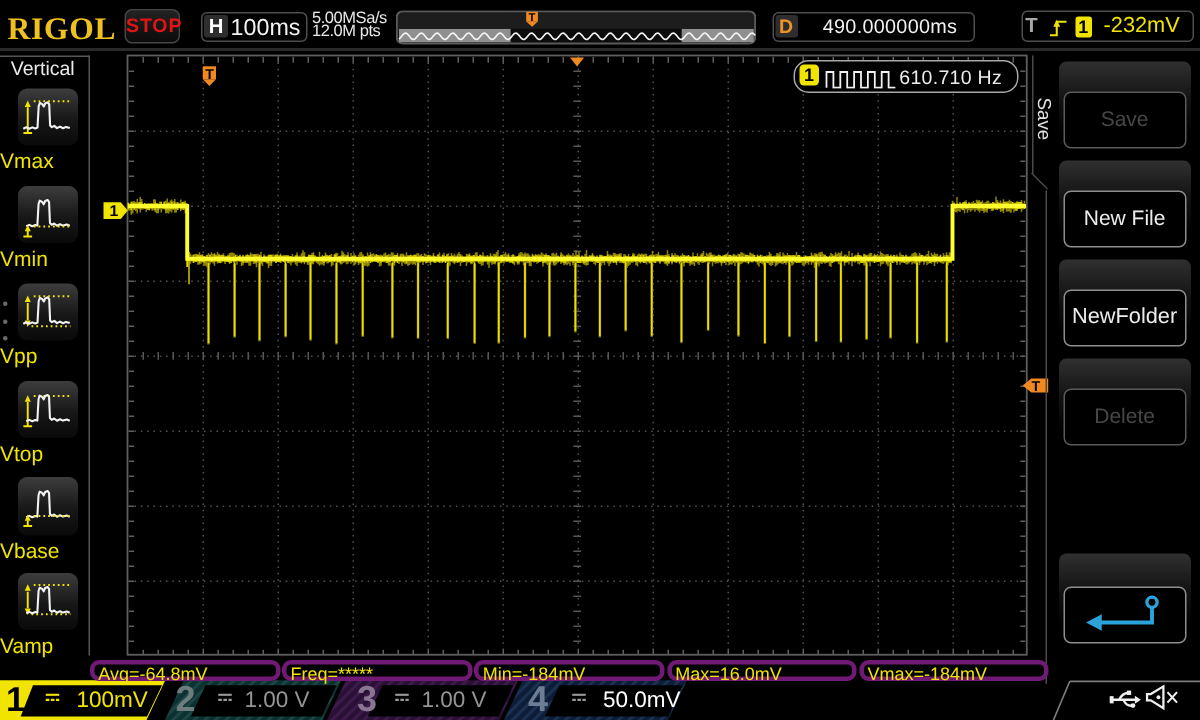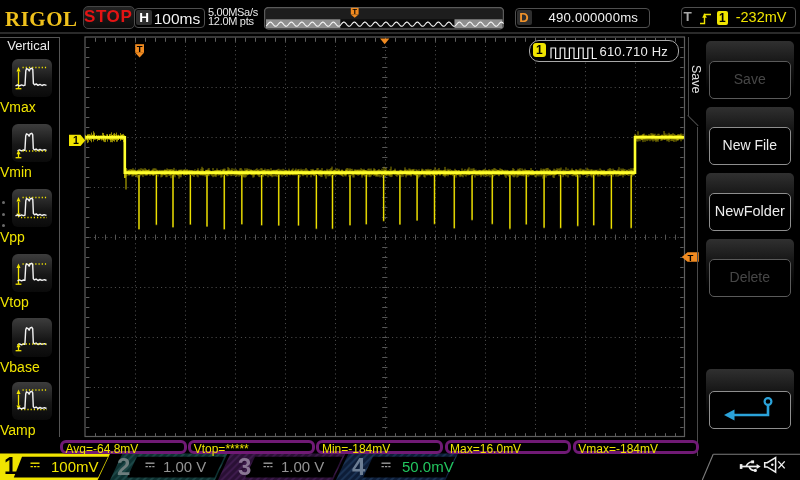--- a/index.html
+++ b/index.html
@@ -1,20 +1,20 @@
 <!DOCTYPE html>
 <html><head><meta charset="utf-8"><style>
 * {margin:0;padding:0;box-sizing:border-box}
 body {background:#000;font-family:"Liberation Sans",sans-serif}
 svg text {font-family:"Liberation Sans",sans-serif}
 #page {position:relative;width:800px;height:480px;background:#000;overflow:hidden}
 #scr {position:absolute;left:0;top:0}
 #topsep {position:absolute;left:0;top:32px;width:800px;height:1.6px;background:#2a2a2a}
 #logo {position:absolute;left:5px;top:7px;font-family:"Liberation Serif",serif;font-weight:bold;font-size:21px;color:#efc11c;letter-spacing:.5px}
-#stopbox {position:absolute;left:83px;top:6px;width:52px;height:22.5px;border:1.5px solid #454545;border-radius:5px;background:linear-gradient(#232323,#0b0b0b);text-align:left;line-height:20px;font-size:17px;font-weight:bold;color:#e41414;letter-spacing:.6px}
+#stopbox {position:absolute;left:83px;top:6px;width:37px;height:22.5px;border:1.5px solid #454545;border-radius:5px;background:linear-gradient(#232323,#0b0b0b);text-align:left;line-height:20px;font-size:13px;font-weight:bold;color:#e41414;letter-spacing:.6px}
 #hbox {position:absolute;left:134px;top:7.5px;width:70.5px;height:20.5px;border:1.5px solid #4f4f4f;border-radius:4px;background:#000}
 #hbox b {position:absolute;left:1px;top:1px;width:16px;height:15.5px;background:#2e2e2e;border-radius:2px;color:#fff;font-size:13.5px;text-align:center;line-height:16px}
 #hbox span {position:absolute;left:17px;top:0;width:50px;text-align:center;color:#f2f2f2;font-size:15.5px;line-height:19px}
 #sas {position:absolute;left:208px;top:7.5px;color:#e8e8e8;font-size:11px;line-height:9.6px;letter-spacing:-.3px}
 #dbox {position:absolute;left:514.5px;top:8px;width:135.5px;height:19.5px;border:1.5px solid #4f4f4f;border-radius:4px;background:#000}
 #dbox b {position:absolute;left:1px;top:1px;width:15px;height:14.5px;background:#2e2e2e;border-radius:2px;color:#f0922a;font-size:13px;text-align:center;line-height:15px}
 #dbox span {position:absolute;left:33px;top:0;width:103px;text-align:left;color:#f2f2f2;font-size:13.2px;line-height:18px;letter-spacing:.2px}
 #tbox {position:absolute;left:680.5px;top:7.4px;width:115px;height:21px;border:1.5px solid #4f4f4f;border-radius:4px;background:#000}
 #tbox .tl {position:absolute;left:2px;top:1px;color:#a8a8a8;font-size:13.5px;font-weight:bold}
 #tbox .n1 {position:absolute;left:35.5px;top:2.2px;width:10.5px;height:14px;background:#f0e400;border-radius:2px;color:#000;font-size:12px;font-weight:bold;text-align:center;line-height:14.5px}
@@ -215,24 +215,24 @@
     <div class="mbtn on" style="top:193px;font-size:14.5px">NewFolder</div>
     <div class="mbtn" style="top:259px;font-size:14px">Delete</div>
     <div class="mbtn on" style="top:391px">
       <svg width="82" height="37" viewBox="0 0 82 37" style="display:block">
         <path d="M22 23H58V12" fill="none" stroke="#2ba3da" stroke-width="2.6"></path>
         <circle cx="58" cy="9.5" r="3.4" fill="none" stroke="#2ba3da" stroke-width="2.2"></circle>
         <path d="M24.5 17.5V28.5L14 23z" fill="#2ba3da"></path>
       </svg>
     </div>
 <div class="meas" style="left:60px;width:126.5px">Avg=-64.8mV</div>
-    <div class="meas" style="left:188.2px;width:126.5px">Vtop=*****</div>
+    <div class="meas" style="left:188.2px;width:126.5px">Freq=*****</div>
     <div class="meas" style="left:316.4px;width:126.5px">Min=-184mV</div>
     <div class="meas" style="left:444.6px;width:126.5px">Max=16.0mV</div>
     <div class="meas" style="left:572.8px;width:126px">Vmax=-184mV</div>
 <div class="chn" style="left:4px;color:#000;font-size:23px">1</div>
 <div class="chv" style="left:51px;color:#f0e400">100mV</div>
 <div class="chn" style="left:117px;color:#6d7d7d">2</div>
 <div class="chv" style="left:163px;color:#949494">1.00 V</div>
 <div class="chn" style="left:238px;color:#8a7694">3</div>
 <div class="chv" style="left:281px;color:#949494">1.00 V</div>
 <div class="chn" style="left:352px;color:#6d7e94">4</div>
-<div class="chv" style="left:402px;color:#22c55e">50.0mV</div>
+<div class="chv" style="left:402px;color:#ffffff">50.0mV</div>
 </div>
 </body></html>

